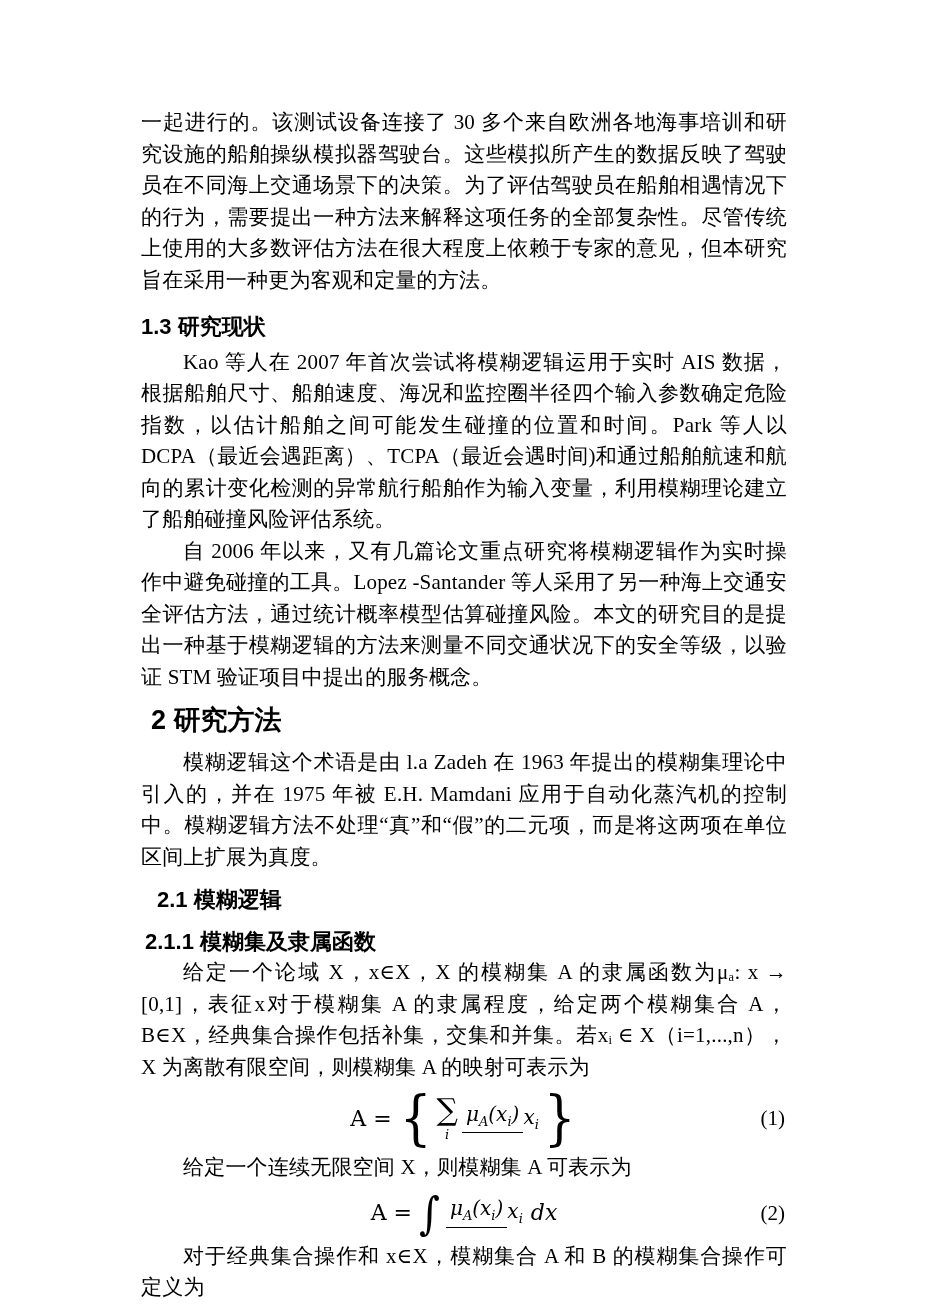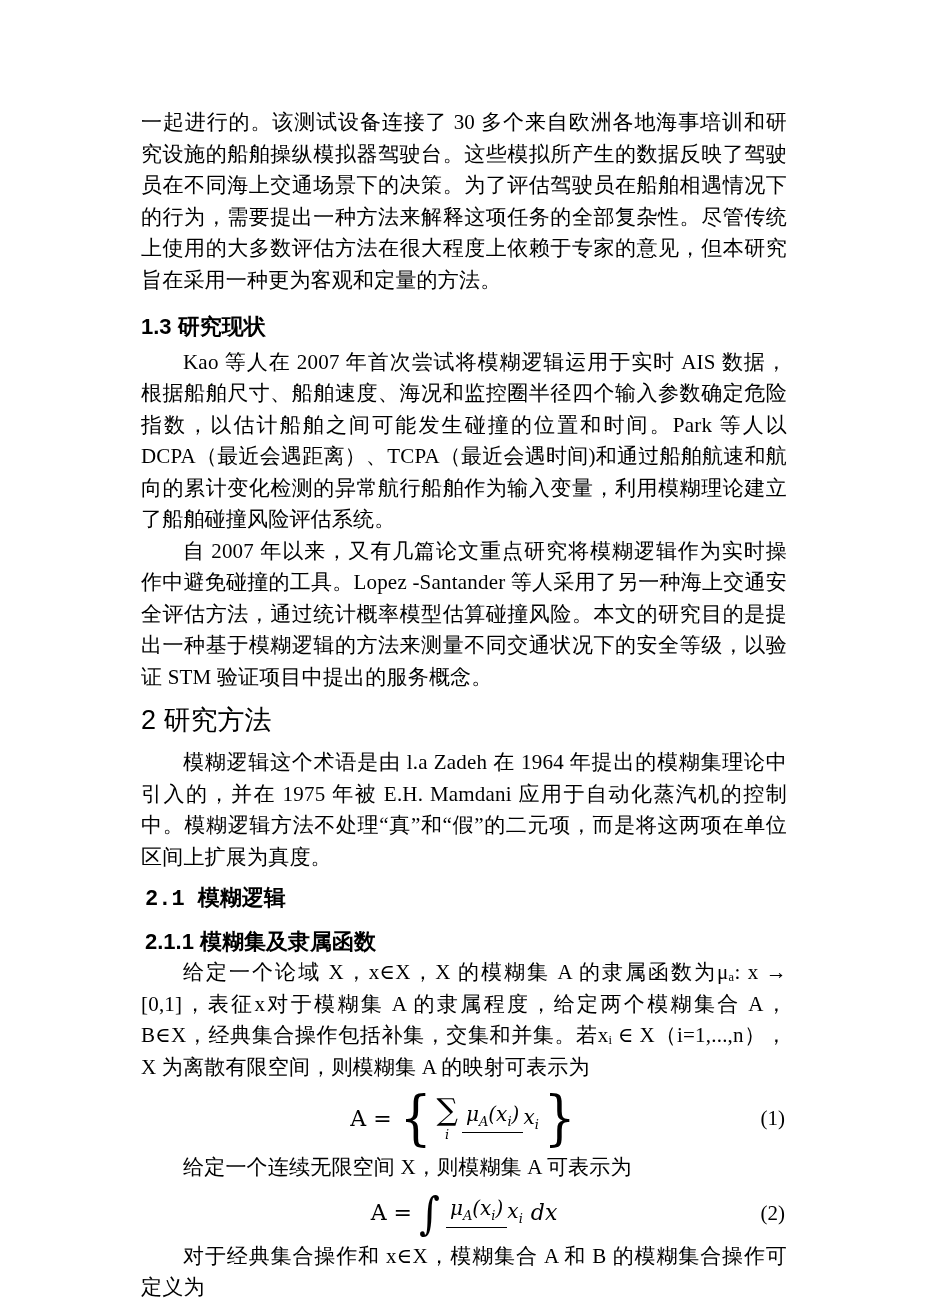--- a/index.html
+++ b/index.html
@@ -22,34 +22,34 @@
   p.body {
     margin: 0;
     font-size: 21px;
     line-height: 31.5px;
     text-align: justify;
     text-indent: 42px;
     letter-spacing: 0.2px;
   }
   p.body.noindent { text-indent: 0; }
   .h-main {
-    margin: 8px 0 8px 0;
+    margin: 8px 0 8px 10px;
     font-size: 27px;
     line-height: 38px;
-    font-weight: normal;
+    font-weight: bold;
     font-family: "Liberation Sans", "DejaVu Sans", sans-serif;
   }
   .h-sub {
     margin: 15px 0 4px 0;
     font-size: 22px;
     line-height: 31.5px;
     font-weight: bold;
     font-family: "Liberation Sans", "DejaVu Sans", sans-serif;
   }
-  .h-sub.h21 { margin: 11px 0 0 4px; font-family: Liberation Mono, monospace; }
+  .h-sub.h21 { margin: 11px 0 0 16px; }
   .h-sub2 {
     margin: 10px 0 0 4px;
     font-size: 22px;
     line-height: 31.5px;
     font-weight: bold;
     font-family: "Liberation Sans", "DejaVu Sans", sans-serif;
   }
   
   .eq-row {
     position: relative;
@@ -115,25 +115,25 @@
 
 <div class="page">
   <div class="content">
 
     <p class="body noindent">一起进行的。该测试设备连接了 30 多个来自欧洲各地海事培训和研究设施的船舶操纵模拟器驾驶台。这些模拟所产生的数据反映了驾驶员在不同海上交通场景下的决策。为了评估驾驶员在船舶相遇情况下的行为，需要提出一种方法来解释这项任务的全部复杂性。尽管传统上使用的大多数评估方法在很大程度上依赖于专家的意见，但本研究旨在采用一种更为客观和定量的方法。</p>
 
     <h3 class="h-sub">1.3 研究现状</h3>
 
     <p class="body">Kao 等人在 2007 年首次尝试将模糊逻辑运用于实时 AIS 数据，根据船舶尺寸、船舶速度、海况和监控圈半径四个输入参数确定危险指数，以估计船舶之间可能发生碰撞的位置和时间。Park 等人以 DCPA（最近会遇距离）、TCPA（最近会遇时间)和通过船舶航速和航向的累计变化检测的异常航行船舶作为输入变量，利用模糊理论建立了船舶碰撞风险评估系统。</p>
 
-    <p class="body">自 2007 年以来，又有几篇论文重点研究将模糊逻辑作为实时操作中避免碰撞的工具。Lopez -Santander 等人采用了另一种海上交通安全评估方法，通过统计概率模型估算碰撞风险。本文的研究目的是提出一种基于模糊逻辑的方法来测量不同交通状况下的安全等级，以验证 STM 验证项目中提出的服务概念。</p>
+    <p class="body">自 2006 年以来，又有几篇论文重点研究将模糊逻辑作为实时操作中避免碰撞的工具。Lopez -Santander 等人采用了另一种海上交通安全评估方法，通过统计概率模型估算碰撞风险。本文的研究目的是提出一种基于模糊逻辑的方法来测量不同交通状况下的安全等级，以验证 STM 验证项目中提出的服务概念。</p>
 
     <h2 class="h-main">2 研究方法</h2>
 
-    <p class="body">模糊逻辑这个术语是由 l.a Zadeh 在 1964 年提出的模糊集理论中引入的，并在 1975 年被 E.H. Mamdani 应用于自动化蒸汽机的控制中。模糊逻辑方法不处理“真”和“假”的二元项，而是将这两项在单位区间上扩展为真度。</p>
+    <p class="body">模糊逻辑这个术语是由 l.a Zadeh 在 1963 年提出的模糊集理论中引入的，并在 1975 年被 E.H. Mamdani 应用于自动化蒸汽机的控制中。模糊逻辑方法不处理“真”和“假”的二元项，而是将这两项在单位区间上扩展为真度。</p>
 
     <h3 class="h-sub h21">2.1 模糊逻辑</h3>
 
     <h4 class="h-sub2">2.1.1 模糊集及隶属函数</h4>
 
     <p class="body">给定一个论域 X，x∈X，X 的模糊集 A 的隶属函数为μₐ: x → [0,1]，表征x对于模糊集 A 的隶属程度，给定两个模糊集合 A，B∈X，经典集合操作包括补集，交集和并集。若xᵢ ∈ X（i=1,...,n），X 为离散有限空间，则模糊集 A 的映射可表示为</p>
 
     <div class="eq-row eq1">
       <div class="eq-body">
         <span class="math-lhs">A =</span>

